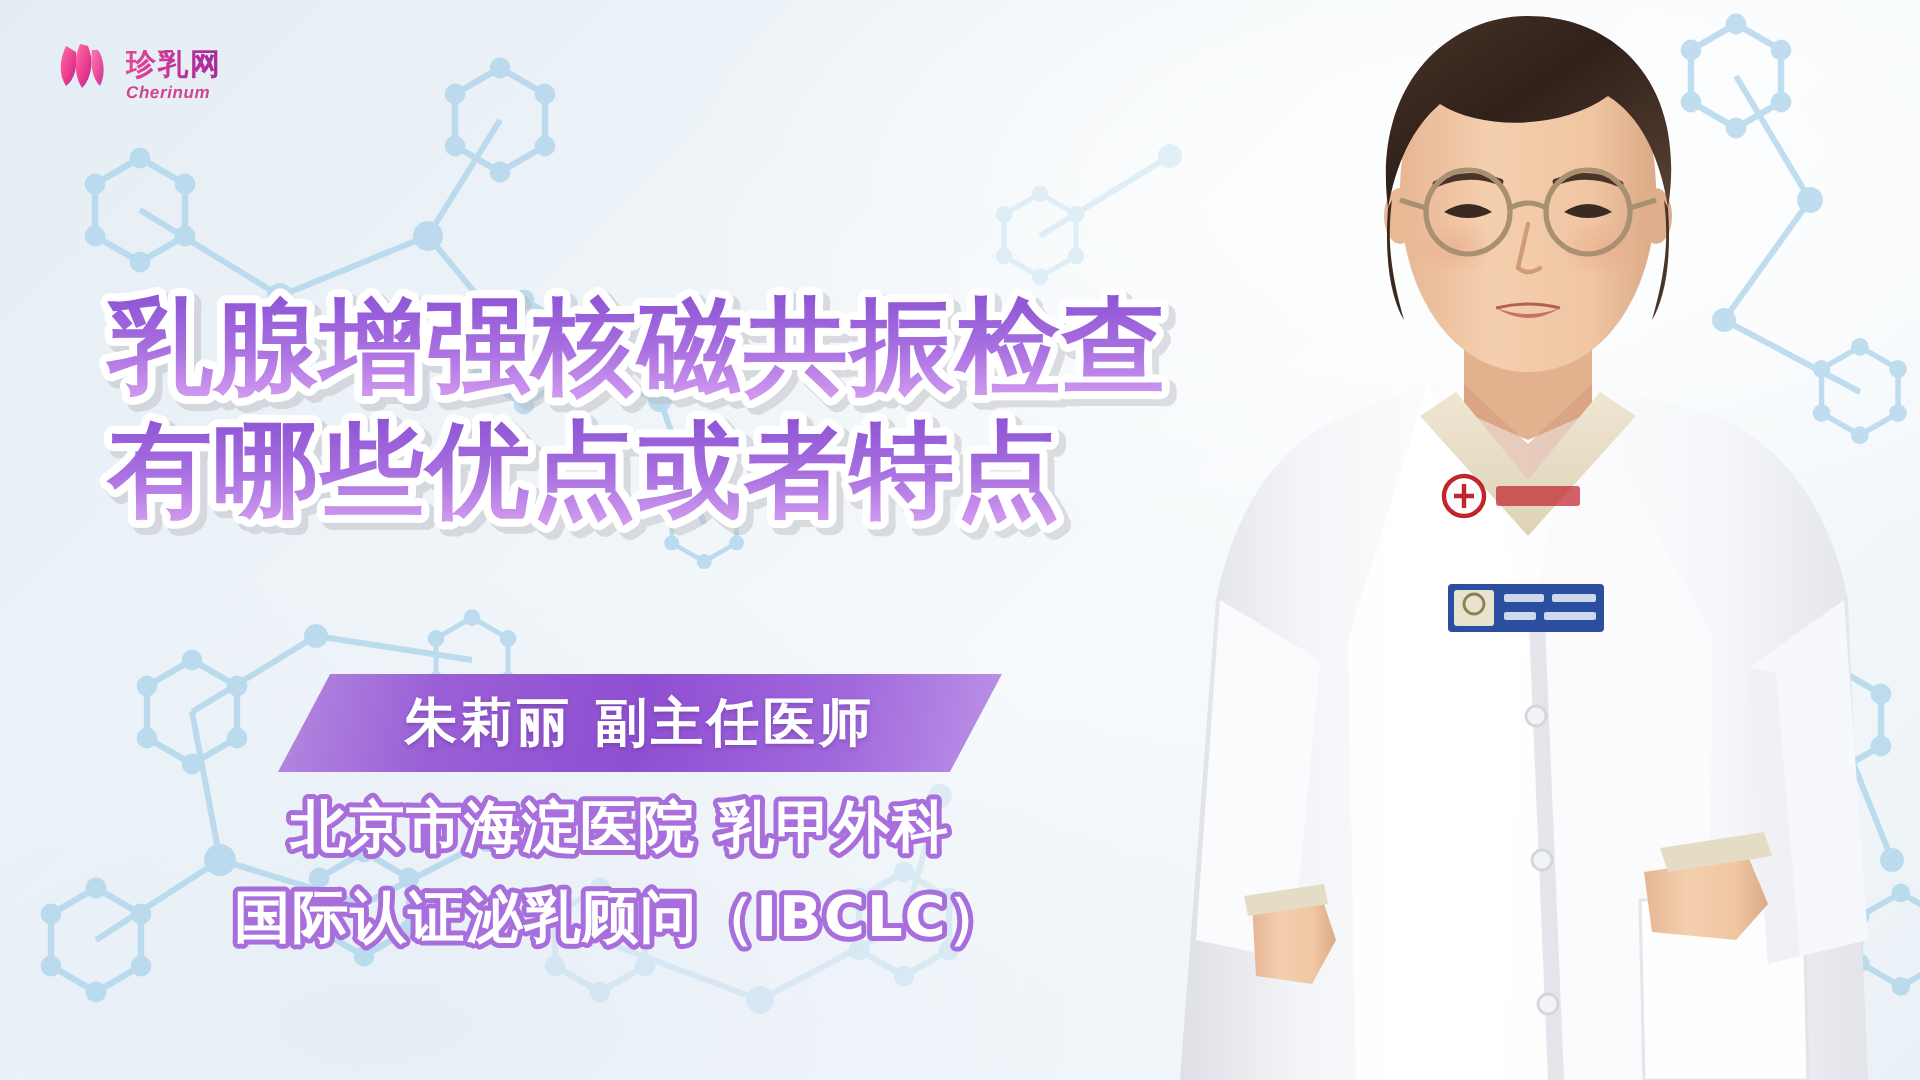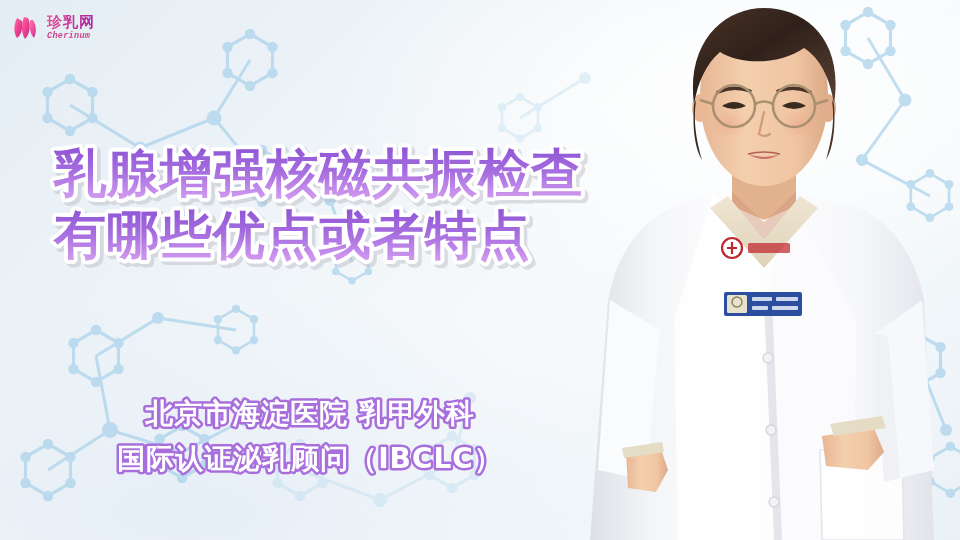--- a/index.html
+++ b/index.html
@@ -12,32 +12,32 @@
     background:
       radial-gradient(ellipse 70% 60% at 78% 18%, #ffffff 0%, rgba(255,255,255,0) 62%),
       radial-gradient(ellipse 90% 70% at 20% 95%, #e6eef6 0%, rgba(230,238,246,0) 60%),
       linear-gradient(135deg,#e4edf4 0%,#eef4f8 32%,#f7fafc 58%,#f2f7fa 80%,#eaf1f6 100%);
   }
 
   
   .molecules{position:absolute;inset:0;width:960px;height:540px;}
 
   
-  #logo{position:absolute;left:8px;top:6px;width:140px;height:44px;display:flex;align-items:center;}
+  #logo{position:absolute;left:24px;top:6px;width:140px;height:44px;display:flex;align-items:flex-end;}
   #logo .mark{width:34px;height:34px;flex:0 0 34px;margin-right:5px;}
   #logo .words{display:flex;flex-direction:column;line-height:1;}
   #logo .cn{
     font-size:15px;font-weight:700;letter-spacing:1px;
     background:linear-gradient(90deg,#e8468f 0%,#c0329c 55%,#a7289e 100%);
     -webkit-background-clip:text;background-clip:text;color:transparent;
     font-family:"DejaVu Sans","Liberation Sans",sans-serif;
   }
   #logo .en{
     font-size:8.5px;font-style:italic;font-weight:700;letter-spacing:.3px;margin-top:2px;
-    color:#d1458f;font-family:Liberation Mono, monospace;
+    color:#d1458f;font-family:Liberation Sans, sans-serif;
   }
 
   
   #doctor{position:absolute;right:18px;bottom:0;width:360px;height:540px;}
 
   
   #title{position:absolute;left:30px;top:141px;width:600px;}
   #title .line{
     display:block;height:62px;line-height:62px;white-space:nowrap;
     font-size:52px;font-weight:700;letter-spacing:2px;
@@ -301,20 +301,24 @@
     </span>
     <span class="line">
       <svg width="600" height="64" viewBox="0 0 600 64">
         <text x="4" y="50" font-size="52" font-weight="bold" letter-spacing="1" font-family="DejaVu Sans, Liberation Sans, sans-serif" fill="none" stroke="#b9b9c0" stroke-width="9" stroke-linejoin="round" opacity=".45" transform="translate(3,3)">有哪些优点或者特点</text>
         <text x="4" y="50" font-size="52" font-weight="bold" letter-spacing="1" font-family="DejaVu Sans, Liberation Sans, sans-serif" fill="none" stroke="#ffffff" stroke-width="8" stroke-linejoin="round">有哪些优点或者特点</text>
         <text x="4" y="50" font-size="52" font-weight="bold" letter-spacing="1" font-family="DejaVu Sans, Liberation Sans, sans-serif" fill="url(#tg)">有哪些优点或者特点</text>
       </svg>
     </span>
   </div>
 
+  <div id="name-banner">
+    <div class="shape"></div>
+    <div class="txt">朱莉丽  副主任医师</div>
+  </div>
 
   <div id="subtitles">
     <span class="sub">
       <svg width="560" height="44" viewBox="0 0 560 44">
         <text x="280" y="33" text-anchor="middle" font-size="28" font-weight="bold" letter-spacing="1" font-family="DejaVu Sans, Liberation Sans, sans-serif" fill="none" stroke="#a86fdc" stroke-width="5" stroke-linejoin="round">北京市海淀医院  乳甲外科</text>
         <text x="280" y="33" text-anchor="middle" font-size="28" font-weight="bold" letter-spacing="1" font-family="DejaVu Sans, Liberation Sans, sans-serif" fill="#ffffff">北京市海淀医院  乳甲外科</text>
       </svg>
     </span>
     <span class="sub">
       <svg width="560" height="46" viewBox="0 0 560 46">

